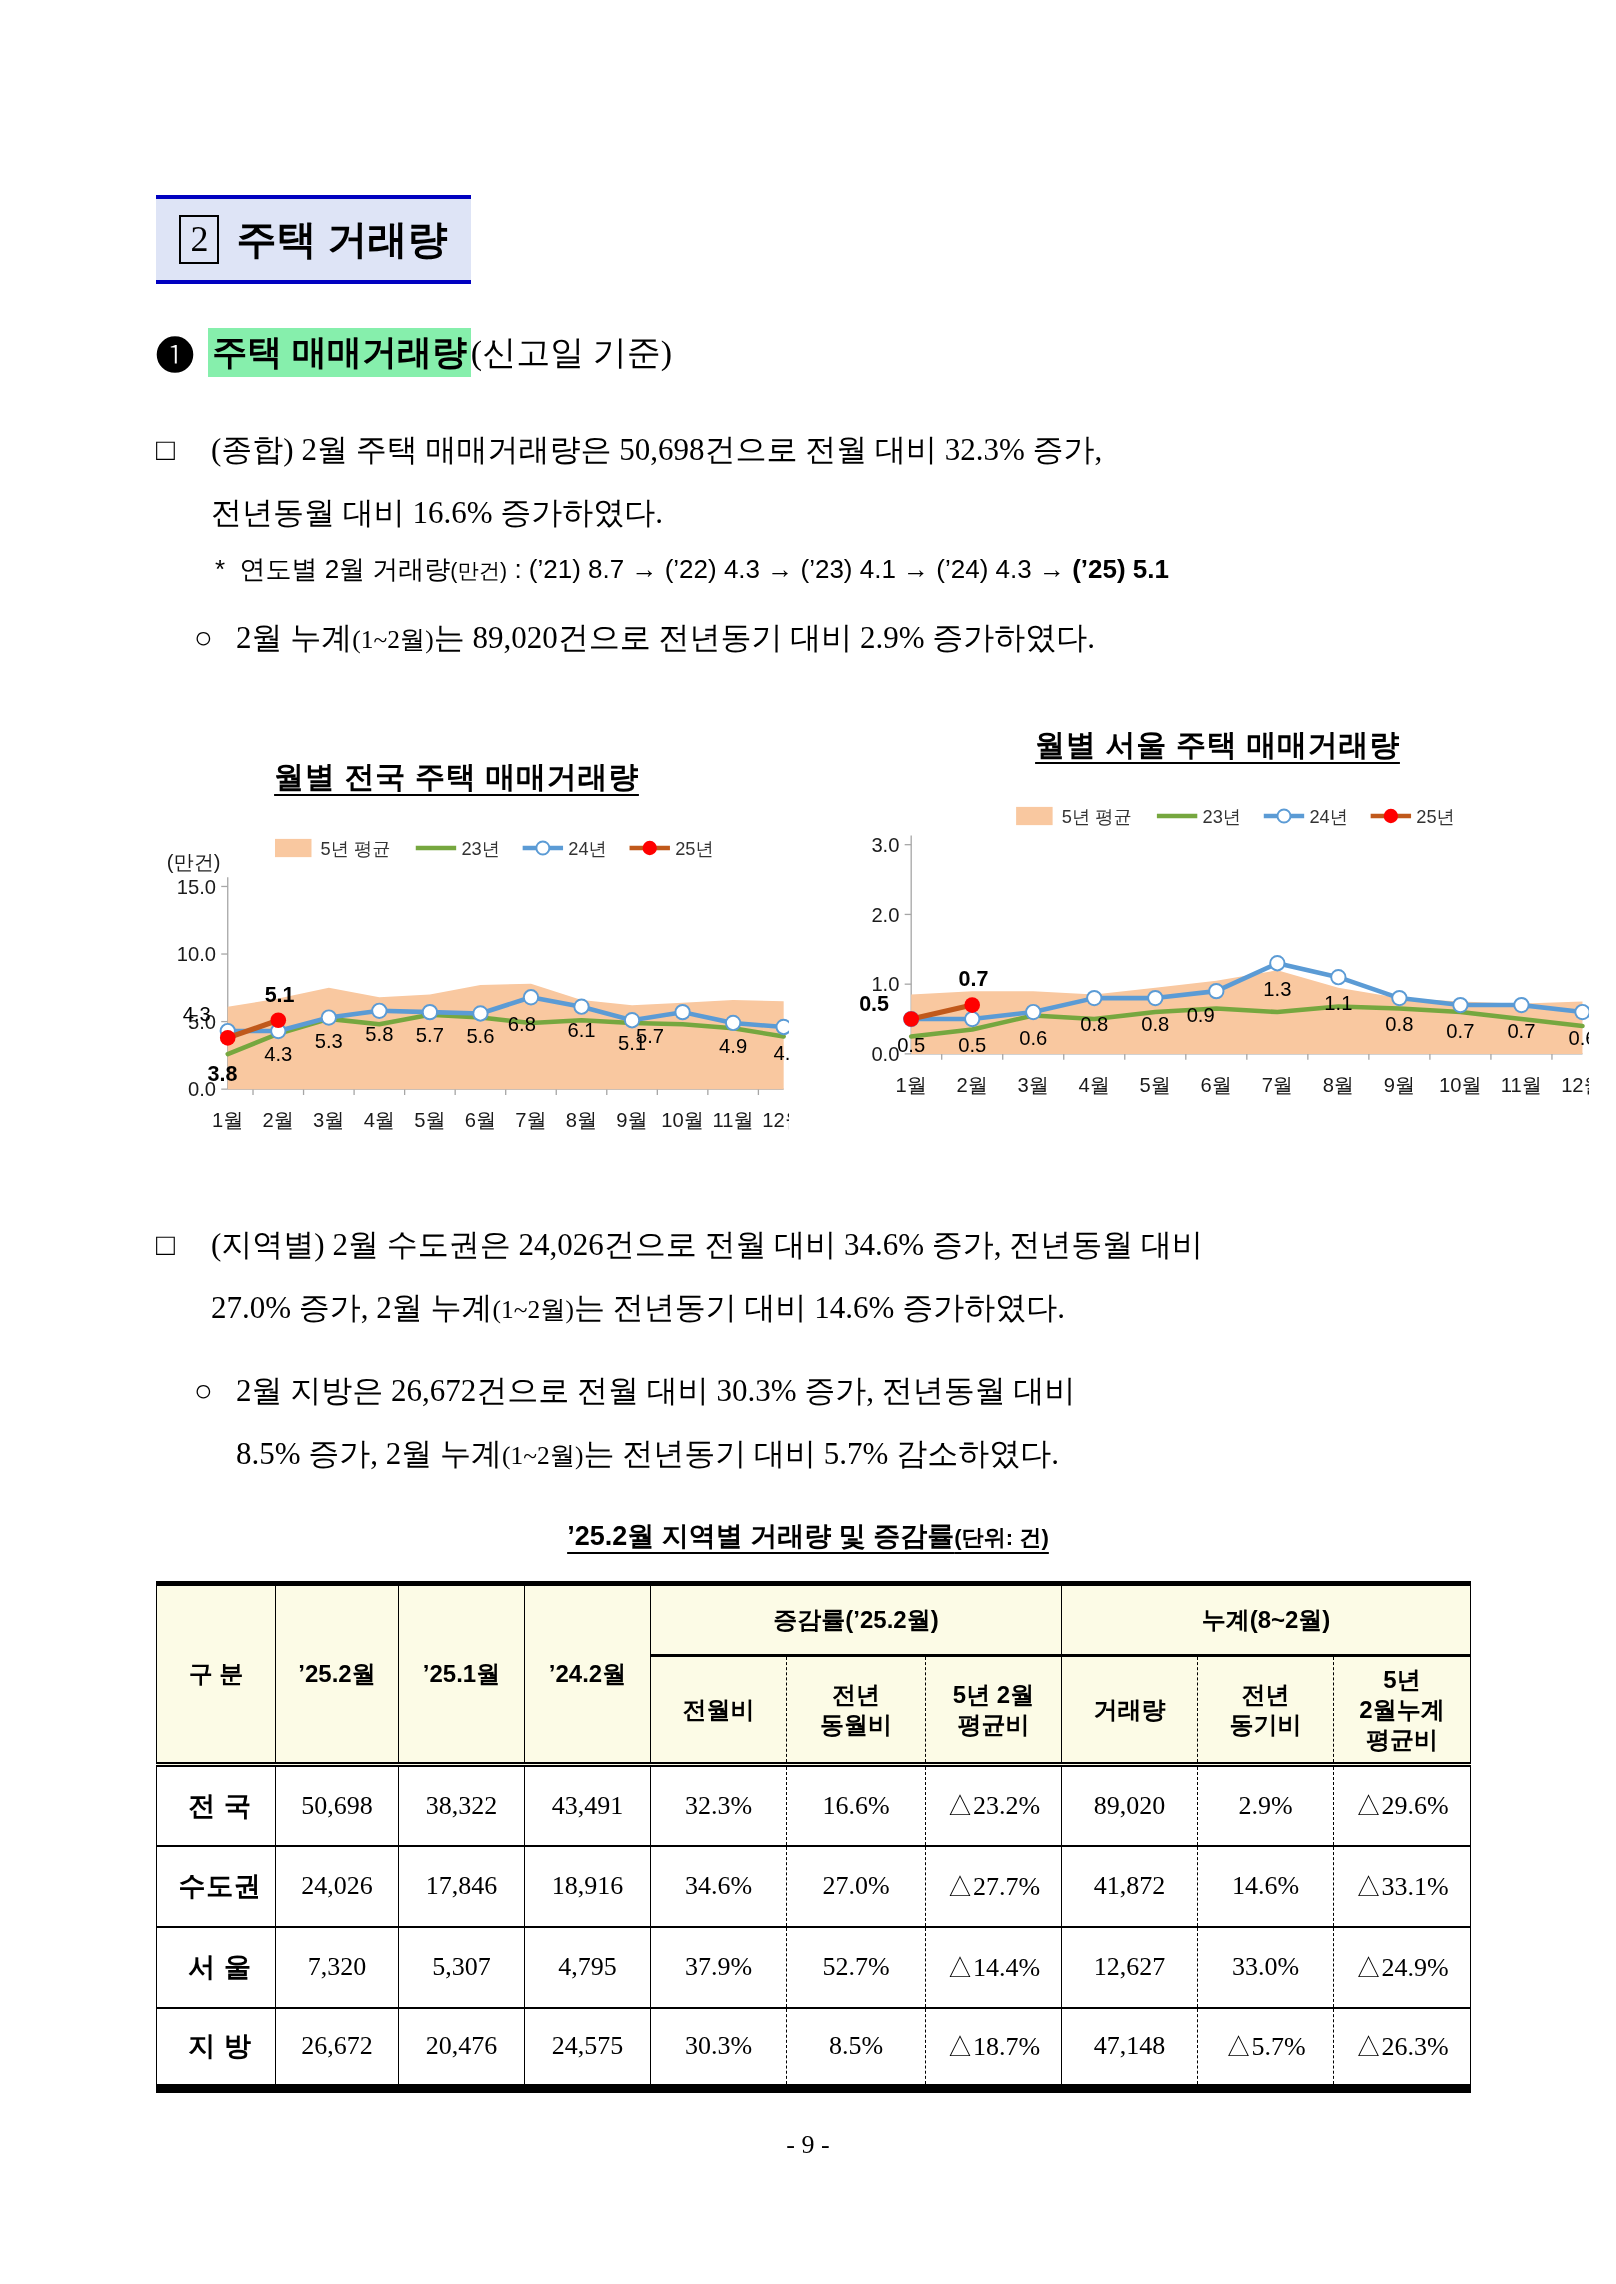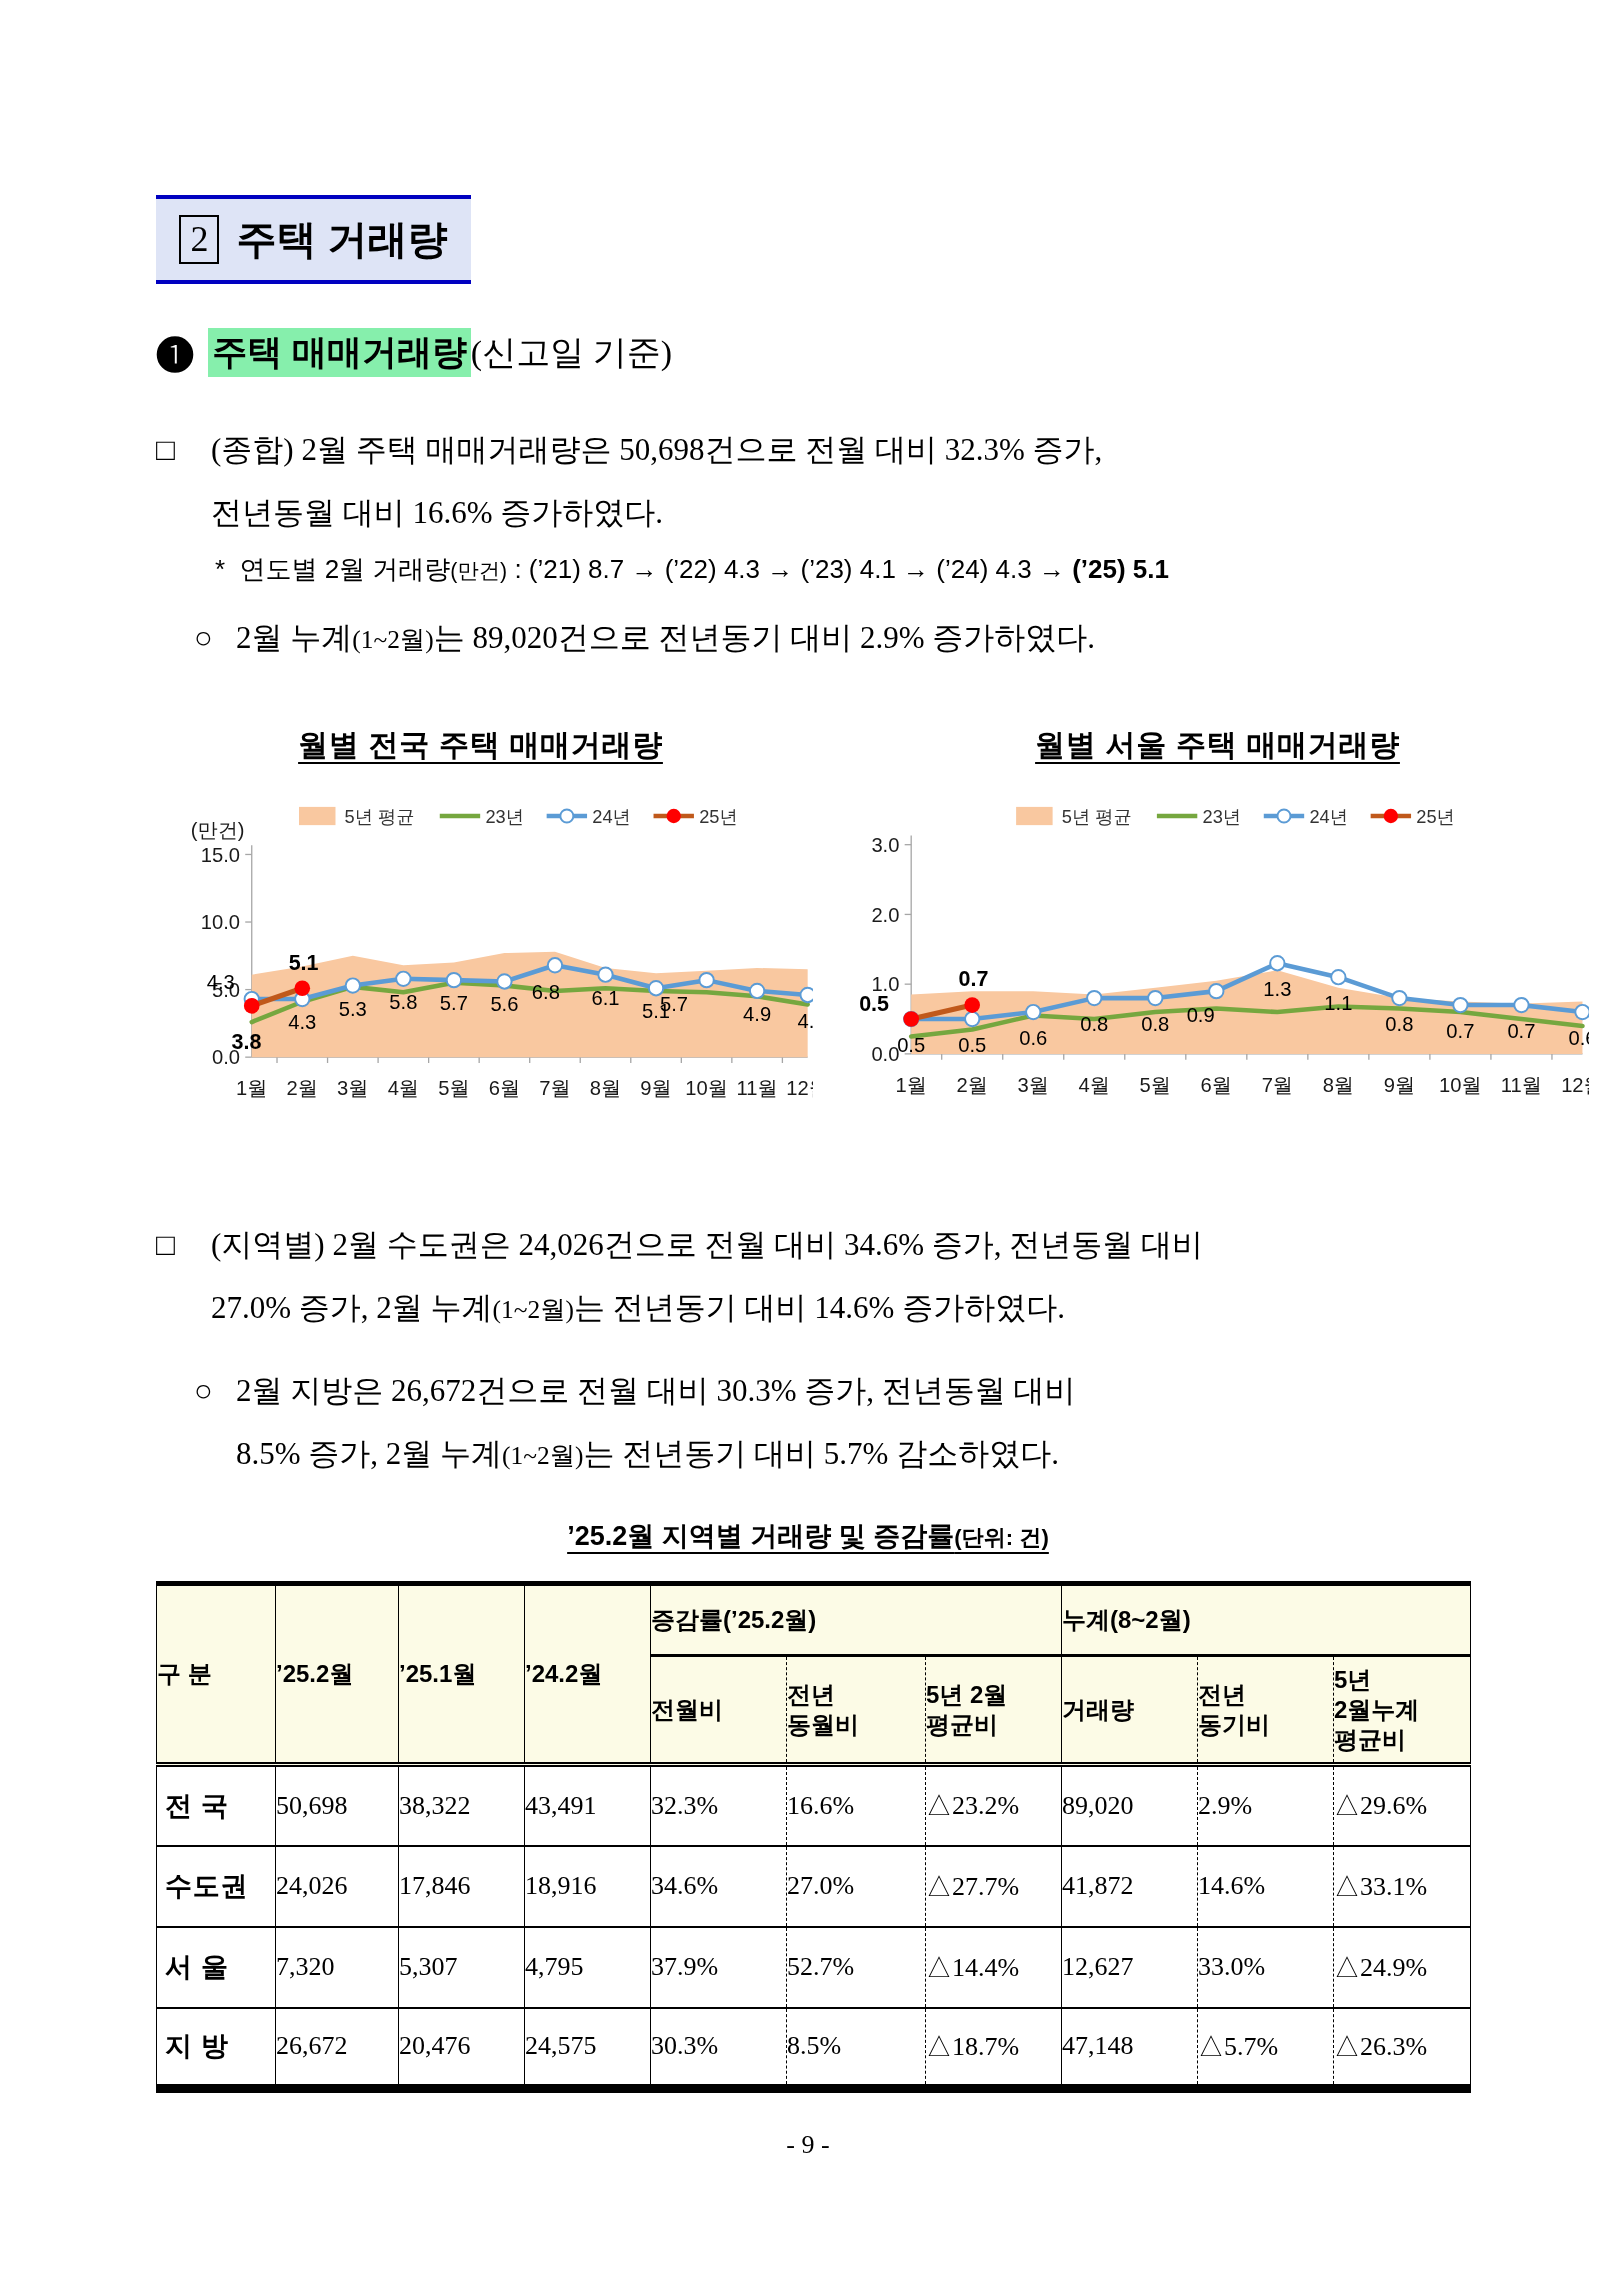--- a/index.html
+++ b/index.html
@@ -54,21 +54,21 @@
   .table-title .inner{
     text-decoration:underline; text-decoration-thickness:2px; text-underline-offset:6.5px;
   }
   table.tbl{
     position:absolute; left:156px; top:1581px; width:1314px;
     border-collapse:collapse; table-layout:fixed;
     border-top:5.9px solid #000; border-bottom:9.8px solid #000;
     border-left:1.3px solid #000; border-right:1.3px solid #000;
   }
   table.tbl thead{border-bottom:5.2px double #000;}
-  table.tbl th, table.tbl td{text-align:left; vertical-align:middle; padding:0;}
+  table.tbl th, table.tbl td{text-align:center; vertical-align:middle; padding:0;}
   table.tbl thead th{
     background:#fcfbe6; font-family:"Liberation Sans", sans-serif;
     font-weight:bold; font-size:24px; white-space:pre-line; line-height:1.25;
   }
   table.tbl thead tr.gr{height:72px;}
   table.tbl thead tr.sub{height:109px;}
   table.tbl thead th.grp{border-bottom:3.3px solid #000;}
   table.tbl tbody tr{height:81px;}
   table.tbl tbody tr + tr{border-top:2.6px solid #000;}
   table.tbl tbody th{
@@ -106,21 +106,21 @@
   <div class="note" style="left:215px; top:551px; width:1290px;">
     <span class="marker">*</span>
     <span class="ptext"><span>연도별 2월 거래량</span><span class="sm">(만건)</span><span> : (’21) 8.7 → (’22) 4.3 → (’23) 4.1 → (’24) 4.3 → </span><b>(’25) 5.1</b></span>
   </div>
 
   <div class="para" style="left:194px; top:606px; width:1336px;">
     <span class="marker" style="width:42px;">○</span>
     <span class="ptext"><b>2월 누계</b><span class="sm">(1~2월)</span><span>는 89,020건으로 전년동기 대비 2.9% 증가하였다.</span></span>
   </div>
 
-  <div class="chart-block" style="left:148px; width:665px;">
+  <div class="chart-block" style="left:124px; width:665px;margin-top:32px;">
     <div class="chart-title">월별 전국 주택 매매거래량</div>
     <svg id="chart1svg" class="chart-svg" viewBox="0 0 1020 580" width="665" height="378">
         <g>
           <rect x="231.5" y="52" width="56" height="28" fill="#f9c8a0"></rect>
           <text x="301.5" y="76" font-family="&quot;Liberation Sans&quot;,sans-serif" font-size="28" fill="#333">5년 평균</text>
           <line x1="447.5" y1="66" x2="509.5" y2="66" stroke="#76a73f" stroke-width="7"></line>
           <text x="517.5" y="76" font-family="&quot;Liberation Sans&quot;,sans-serif" font-size="28" fill="#333">23년</text>
           <line x1="611.5" y1="66" x2="673.5" y2="66" stroke="#5b9bd5" stroke-width="7"></line>
           <circle cx="642.5" cy="66" r="10" fill="#fff" stroke="#5b9bd5" stroke-width="3"></circle>
           <text x="681.5" y="76" font-family="&quot;Liberation Sans&quot;,sans-serif" font-size="28" fill="#333">24년</text>

